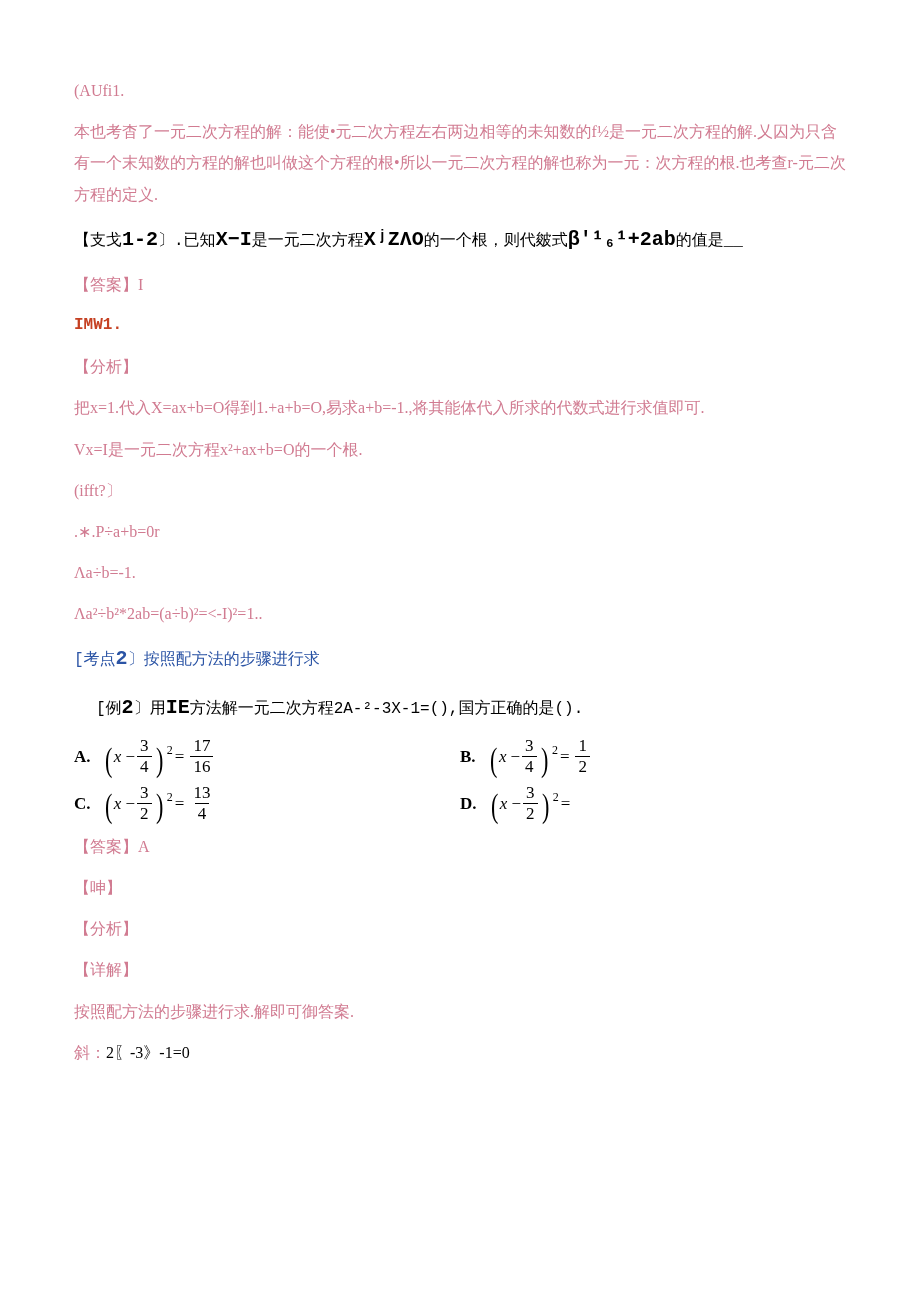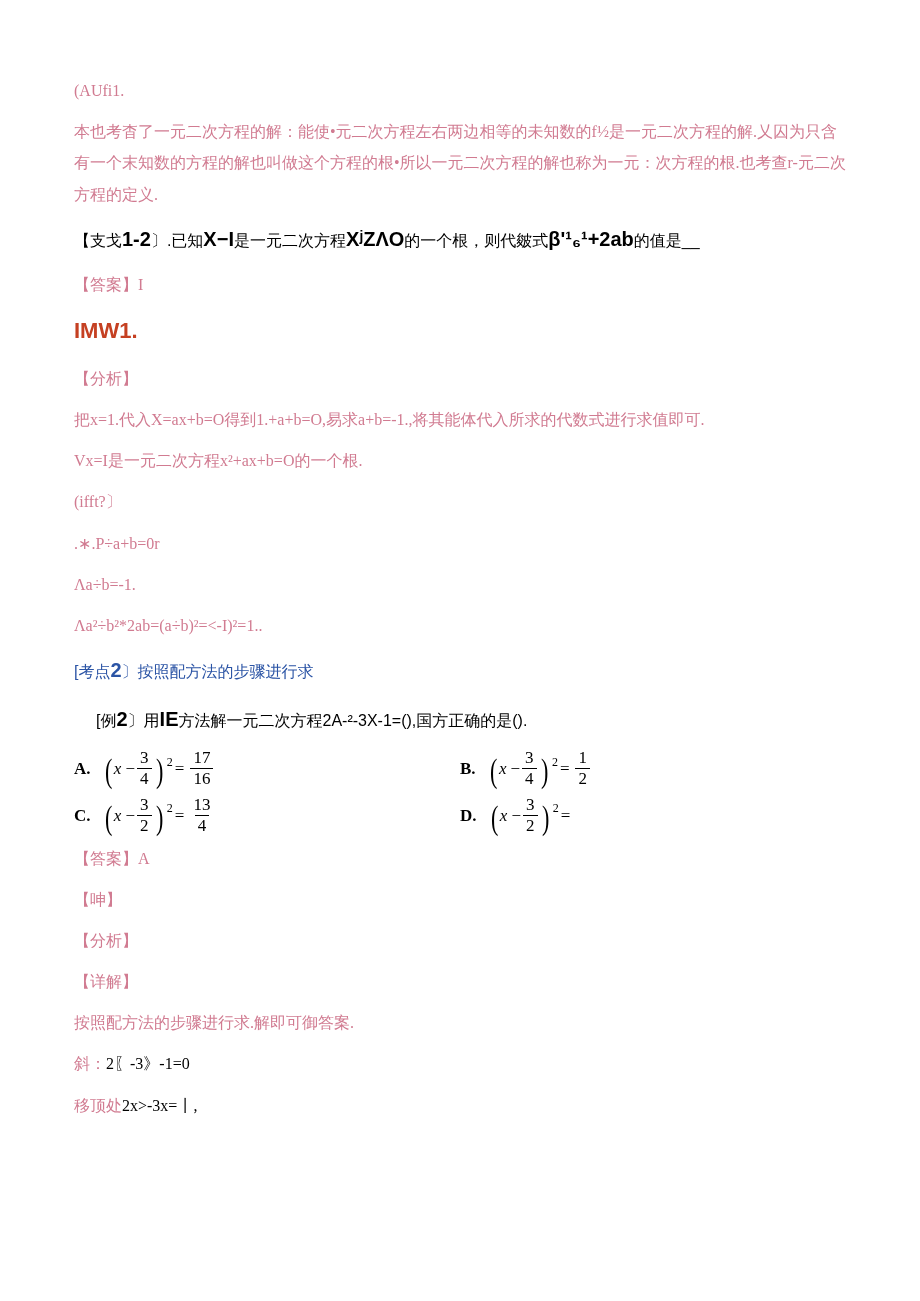--- a/index.html
+++ b/index.html
@@ -15,22 +15,22 @@
     min-height: 1301px;
     box-sizing: border-box;
     padding: 75px 74px 40px 74px;
     line-height: 1.95;
     font-size: 16px;
   }
   .pink { color: #d17b91; }
   .blue { color: #2b54a5; }
   .black { color: #000; }
   .redbold { color: #c54022; font-weight: bold; }
-  .sans { font-family: Liberation Sans, sans-serif; }
-  .big { font-size: 22px; }
+  .sans { font-family: Liberation Mono, monospace; }
+  .big { font-size: 16px; }
   .boldnum { font-weight: bold; font-size: 20px; }
   .line { margin: 0 0 10px 0; }
   .gap { margin-top: 6px; }
   .colpair { display: flex; width: 100%; }
   .colA { width: 50%; display:flex; align-items:center; }
   .colB { width: 50%; display:flex; align-items:center; }
   .letter { font-size: 17px; font-weight: bold; margin-right: 12px; font-family: "Times New Roman", serif; }
   .frac {
     display: inline-flex;
     flex-direction: column;
@@ -186,17 +186,14 @@
   <div class="line pink">【分析】</div>
 
   <div class="line pink">【详解】</div>
 
   <div class="line pink">按照配方法的步骤进行求.解即可御答案.</div>
 
   <div class="line">
     <span class="pink">斜：</span><span class="black">2〖-3》-1=0</span>
   </div>
 
-  <div class="line">
-    <span class="pink">移顶处</span><span class="black">2x&gt;-3x=丨,</span>
-  </div>
 
 </div>
 
 </body></html>

